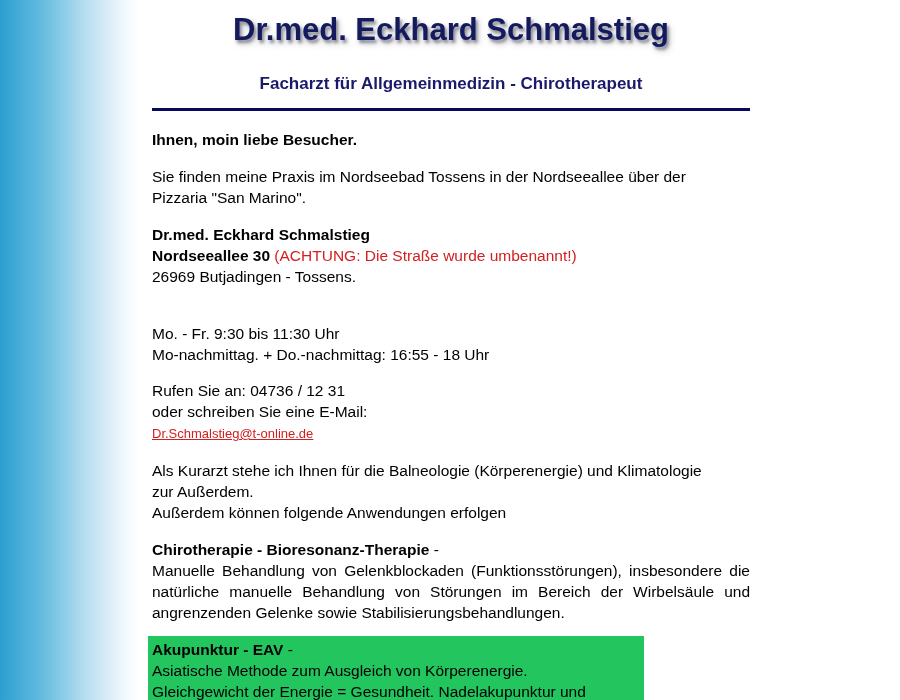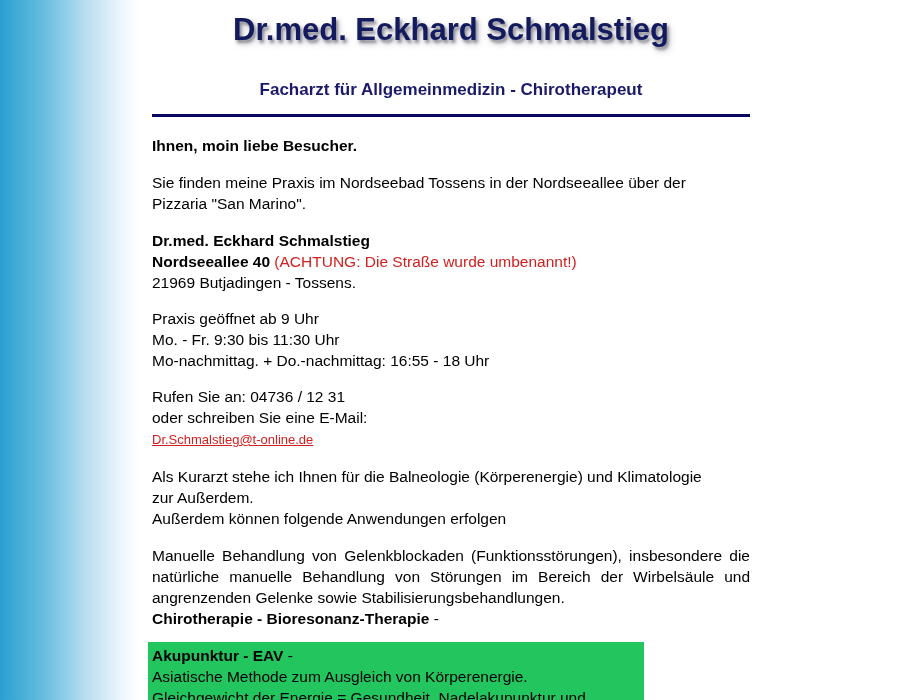--- a/index.html
+++ b/index.html
@@ -59,21 +59,21 @@
     line-height: 40px;
     text-shadow: 2px 3px 3px rgba(110, 110, 120, 0.72),
                  3px 4px 6px rgba(140, 140, 150, 0.45);
     white-space: nowrap;
   }
 
   #site-subtitle {
     font-size: 17px;
     font-weight: bold;
     color: #1a1a6b;
-    margin: 10px;
+    margin: 4px;
     padding-top: 19px;
     line-height: 22px;
   }
 
   #header-rule {
     border: 0;
     border-top: 3px solid #080863;
     margin: 13px 0 0 0;
     width: 598px;
     height: 0;
@@ -143,29 +143,29 @@
 
     <p class="para">
       <span>Sie finden meine Praxis im Nordseebad Tossens in der Nordseeallee über der</span><br>
       <span>Pizzaria "San Marino".</span>
     </p>
 
     <div class="spacer-lg"></div>
 
     <p class="para">
       <span class="bold">Dr.med. Eckhard Schmalstieg</span><br>
-      <span class="bold">Nordseeallee 40</span>
+      <span class="bold">Nordseeallee 30</span>
       <span class="red">(ACHTUNG: Die Straße wurde umbenannt!)</span><br>
-      <span>21969 Butjadingen - Tossens.</span>
+      <span>26969 Butjadingen - Tossens.</span>
     </p>
 
     <div class="spacer-md"></div>
 
     <p class="para">
-      <span>Praxis geöffnet ab 9 Uhr</span><br>
+      <br>
       <span>Mo. - Fr. 9:30 bis 11:30 Uhr</span><br>
       <span>Mo-nachmittag. + Do.-nachmittag: 16:55 - 18 Uhr</span>
     </p>
 
     <div class="spacer-md"></div>
 
     <p class="para">
       <span>Rufen Sie an: 04736 / 12 31</span><br>
       <span>oder schreiben Sie eine E-Mail:</span><br>
       <a class="email-link" href="#">Dr.Schmalstieg@t-online.de</a>
@@ -175,25 +175,25 @@
 
     <p class="para">
       <span>Als Kurarzt stehe ich Ihnen für die Balneologie (Körperenergie) und Klimatologie</span><br>
       <span>zur Außerdem.</span><br>
       <span>Außerdem können folgende Anwendungen erfolgen</span>
     </p>
 
     <div class="spacer-lg"></div>
 
     <div>
-      <p class="para justified">Manuelle Behandlung von Gelenkblockaden (Funktionsstörungen), insbesondere die natürliche manuelle Behandlung von Störungen im Bereich der Wirbelsäule und angrenzenden Gelenke sowie Stabilisierungsbehandlungen.</p>
       <p class="para">
         <span class="bold">Chirotherapie - Bioresonanz-Therapie</span>
         <span>-</span>
       </p>
+      <p class="para justified">Manuelle Behandlung von Gelenkblockaden (Funktionsstörungen), insbesondere die natürliche manuelle Behandlung von Störungen im Bereich der Wirbelsäule und angrenzenden Gelenke sowie Stabilisierungsbehandlungen.</p>
     </div>
 
     <div class="spacer-sm"></div>
 
     <div id="akupunktur-block">
       <p class="para">
         <span class="bold">Akupunktur - EAV</span>
         <span>-</span>
       </p>
       <p class="para">

